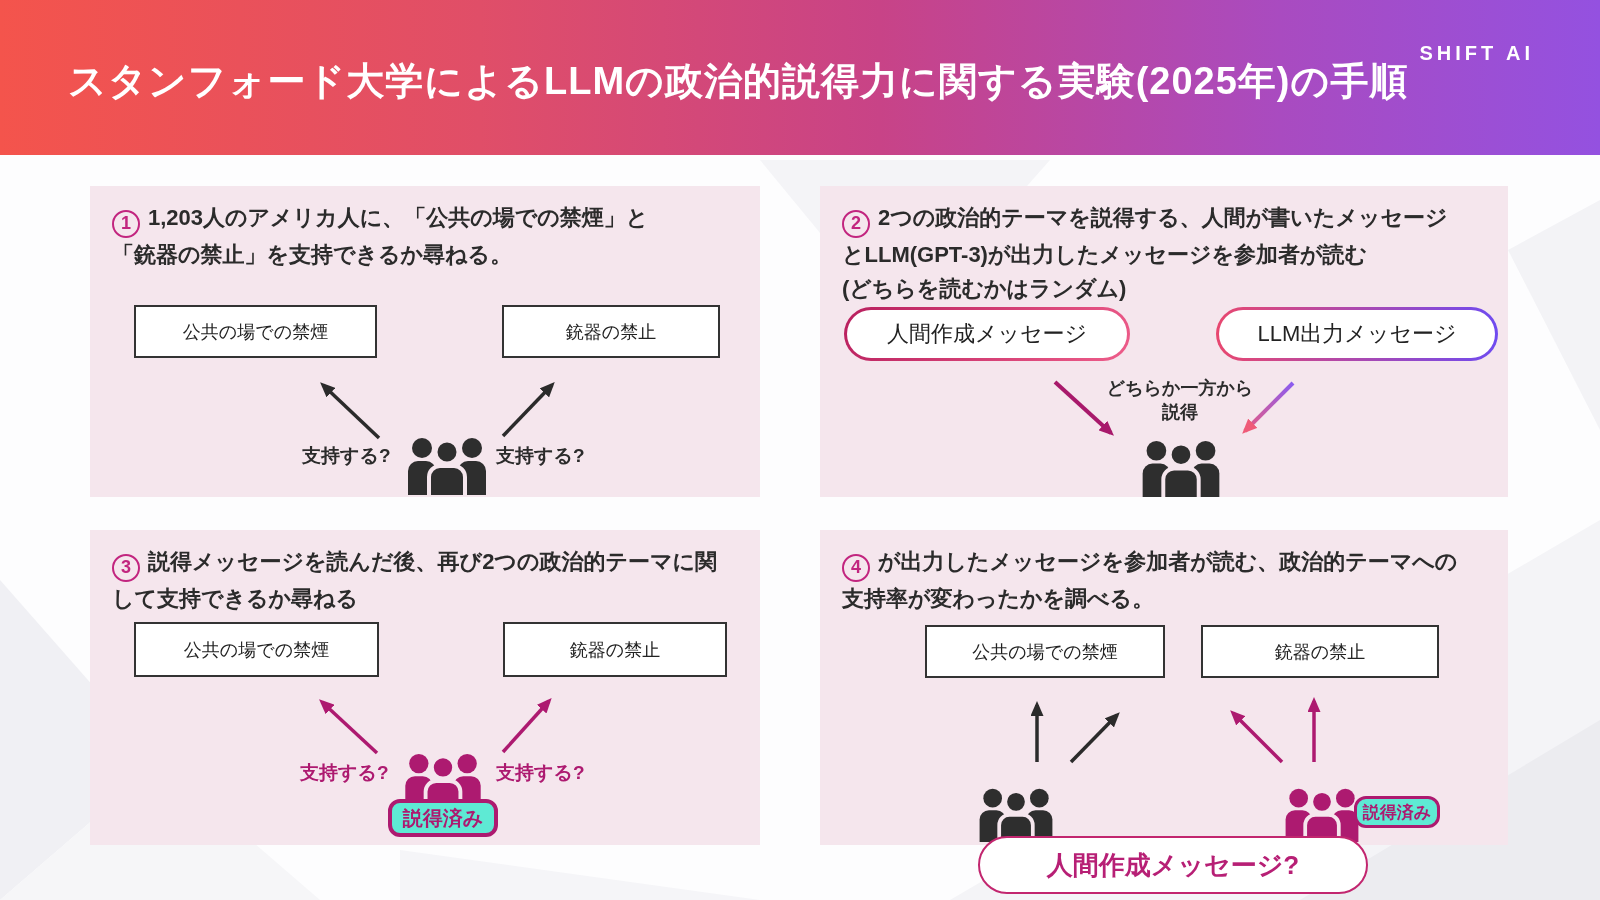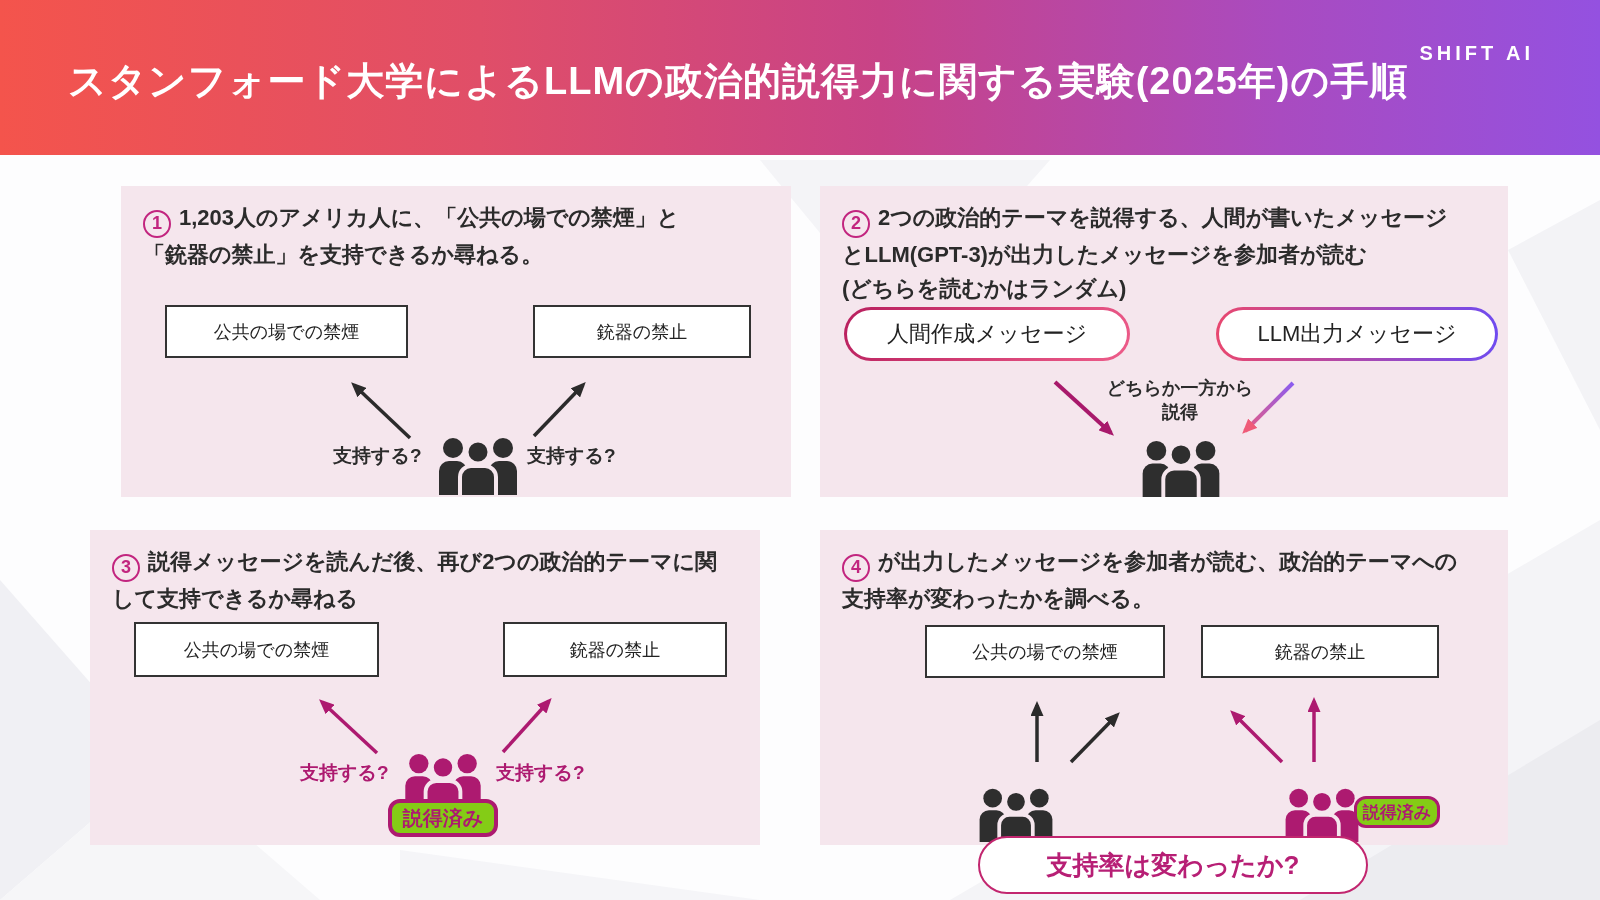--- a/index.html
+++ b/index.html
@@ -19,21 +19,21 @@
   .header-title{
     position:absolute;left:68px;top:56px;margin:0;
     font-size:38px;font-weight:700;color:#ffffff;letter-spacing:1px;white-space:nowrap;
   }
   .logo{
     position:absolute;right:66px;top:42px;
     font-size:20px;font-weight:700;color:#ffffff;letter-spacing:4px;white-space:nowrap;text-align:right;
   }
   
   .panel{position:absolute;background:#f5e6ed;z-index:1;}
-  #panel1{left:90px;top:186px;width:670px;height:311px;margin-left:31px;}
+  #panel1{left:90px;top:186px;width:670px;height:311px;}
   #panel2{left:820px;top:186px;width:688px;height:311px;}
   #panel3{left:90px;top:530px;width:670px;height:315px;}
   #panel4{left:820px;top:530px;width:688px;height:315px;}
   .panel-heading{
     position:absolute;left:22px;top:15px;right:14px;
     font-size:22px;font-weight:700;line-height:1.55;color:#2b2b2b;
   }
   .panel-heading .htext{white-space:pre-line;}
   .num-circle{
     display:inline-flex;align-items:center;justify-content:center;
@@ -63,21 +63,21 @@
     font-size:22px;font-weight:500;color:#222222;white-space:nowrap;
   }
   #pill-human{left:24px;top:121px;width:286px;height:54px;background:linear-gradient(125deg,#b81f5e,#ee5d8a);}
   #pill-llm{left:396px;top:121px;width:282px;height:54px;background:linear-gradient(90deg,#e8476f,#6f4bf0);}
   .arrow-caption{
     position:absolute;left:280px;top:190px;width:160px;z-index:2;
     text-align:center;font-size:18px;font-weight:700;color:#2b2b2b;line-height:1.35;
   }
   
   .badge{
-    position:absolute;background:#84cc16;border:4px solid #ad1a70;border-radius:12px;
+    position:absolute;background:#5eead4;border:4px solid #ad1a70;border-radius:12px;
     color:#ad1a70;font-weight:700;display:flex;align-items:center;justify-content:center;
     white-space:nowrap;z-index:3;box-sizing:border-box;
   }
   #panel3 .badge{left:298px;top:269px;width:110px;height:38px;font-size:20px;}
   #panel4 .badge{left:534px;top:266px;width:86px;height:32px;font-size:17px;border-width:3.5px;}
   
   .question-pill{
     position:absolute;left:158px;top:306px;width:390px;height:58px;z-index:4;
     background:#ffffff;border:2px solid #c2266f;border-radius:30px;box-sizing:border-box;
     display:flex;align-items:center;justify-content:center;
@@ -242,14 +242,14 @@
     <g>
       <circle cx="16" cy="13" r="10"></circle>
         <rect x="2" y="26" width="28" height="44" rx="10"></rect>
       <circle cx="66" cy="13" r="10"></circle>
         <rect x="52" y="26" width="28" height="44" rx="10"></rect>
       <circle class="front" cx="41" cy="17" r="11.5"></circle>
         <rect class="front" x="23" y="31" width="36" height="44" rx="11"></rect>
     </g>
   </svg>
   <div class="badge">説得済み</div>
-  <div class="question-pill">支持率は変わったか?</div>
+  <div class="question-pill">人間作成メッセージ?</div>
 </div>
 
 </body></html>

